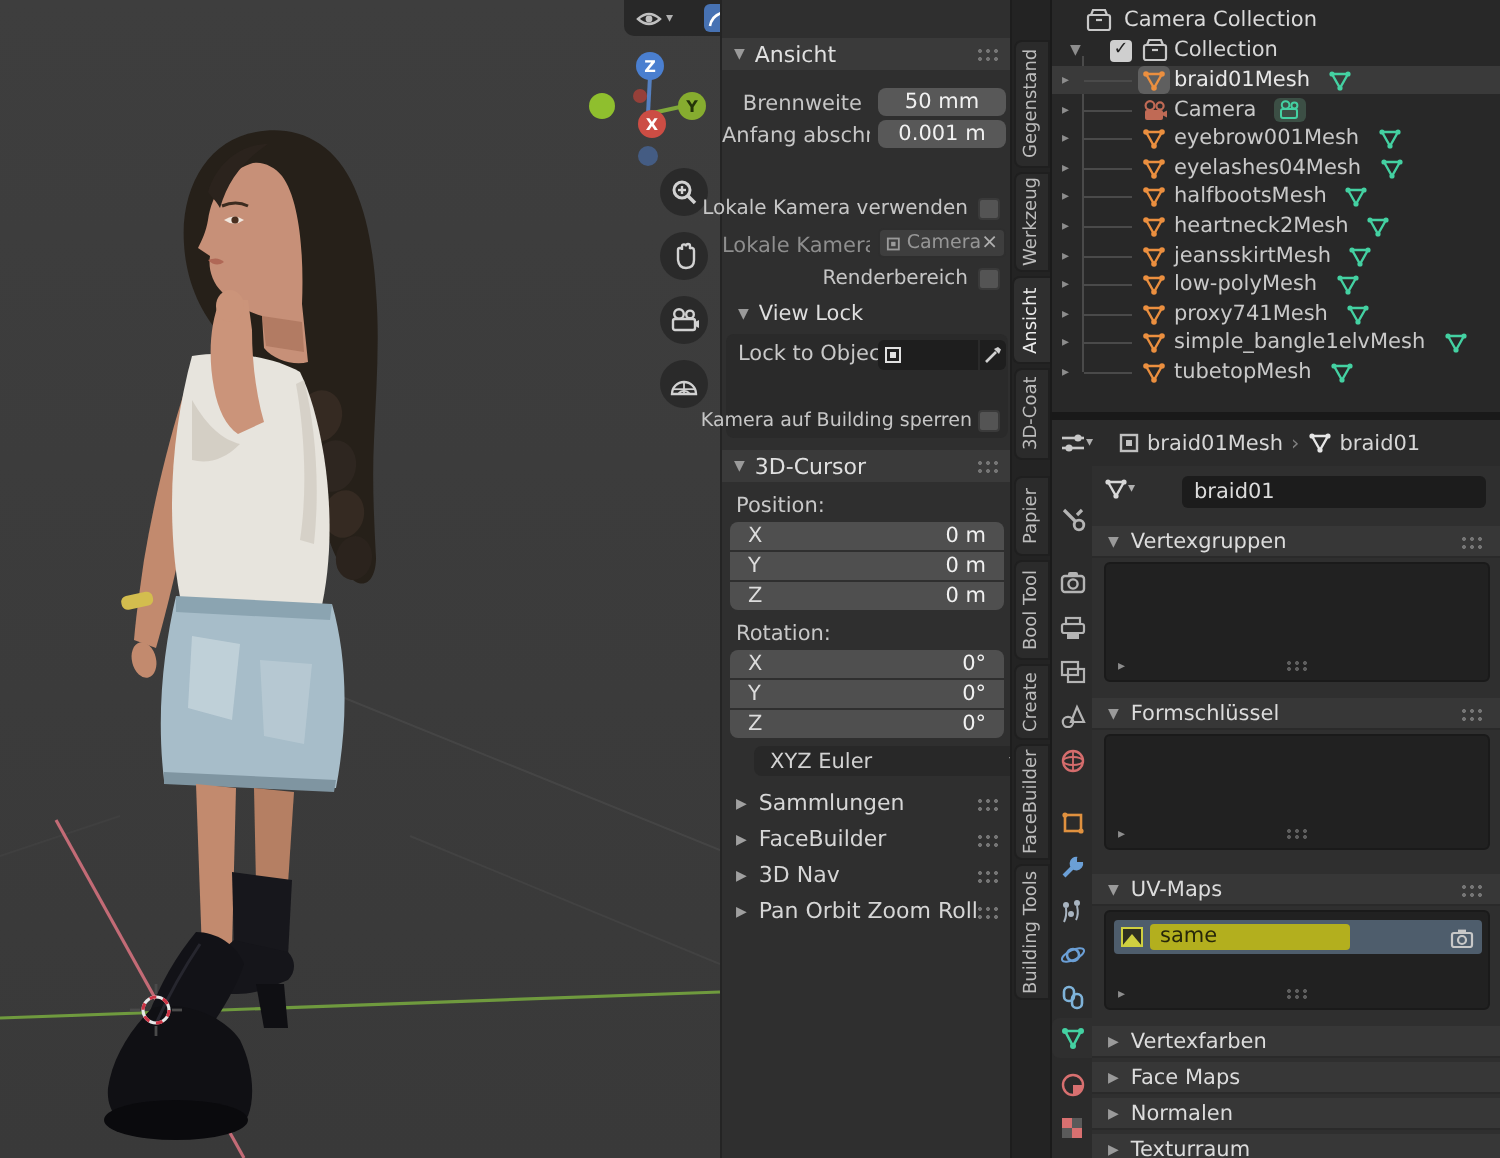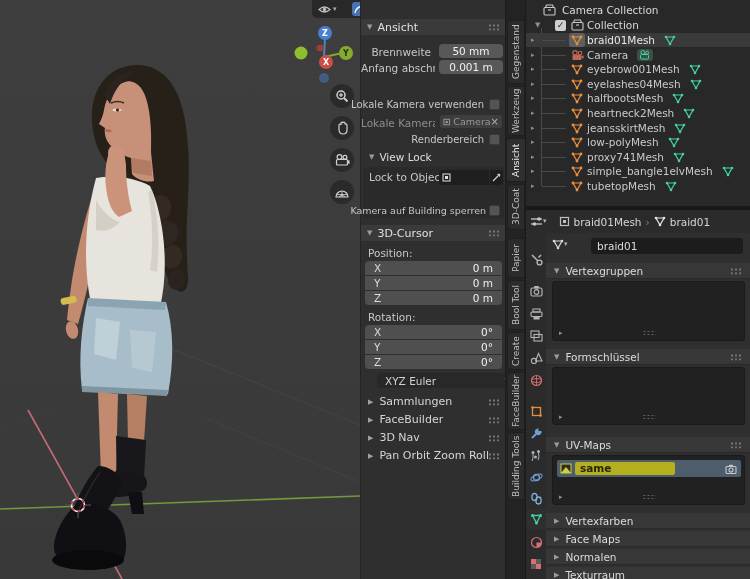--- a/index.html
+++ b/index.html
@@ -86,21 +86,21 @@
     display:flex;align-items:center;color:#dcdcdc;font-size:10.5px;border-bottom:1px solid #2a2a2a;}
   .sect .tri{font-size:7px;color:#9a9a9a;margin:0 6px 0 8px;}
   .listbox{position:absolute;left:6px;width:193px;background:#212121;border:1px solid #1a1a1a;
     border-radius:3px;box-sizing:border-box;}
   .lb-foot{position:absolute;left:6px;bottom:3px;font-size:7px;color:#8d8d8d;}
   .lb-grip{position:absolute;left:50%;bottom:4px;width:13px;height:6px;transform:translateX(-50%);
     background-image:radial-gradient(circle,#5e5e5e 0.9px,transparent 1.1px);background-size:4px 3px;}
   .uventry{position:absolute;left:4px;top:4px;width:184px;height:17px;background:#4e5d6c;border-radius:2px;
     display:flex;align-items:center;}
   .uvhl{margin-left:3px;width:100px;height:13px;background:#b3af1e;border-radius:2px;
-    color:#26260a;font-size:10.5px;line-height:13px;padding-left:5px;box-sizing:border-box;font-weight:bold;}
+    color:#26260a;font-size:10.5px;line-height:13px;padding-left:5px;box-sizing:border-box;}
   .namefield{position:absolute;left:45px;top:5px;width:152px;height:16px;background:#1c1c1c;
     border-radius:3px;color:#dcdcdc;font-size:10.5px;line-height:16px;padding-left:6px;box-sizing:border-box;}
   svg{display:block;}
 </style>
 </head>
 <body>
 
 <div id="root">
 
   <div id="viewport">

